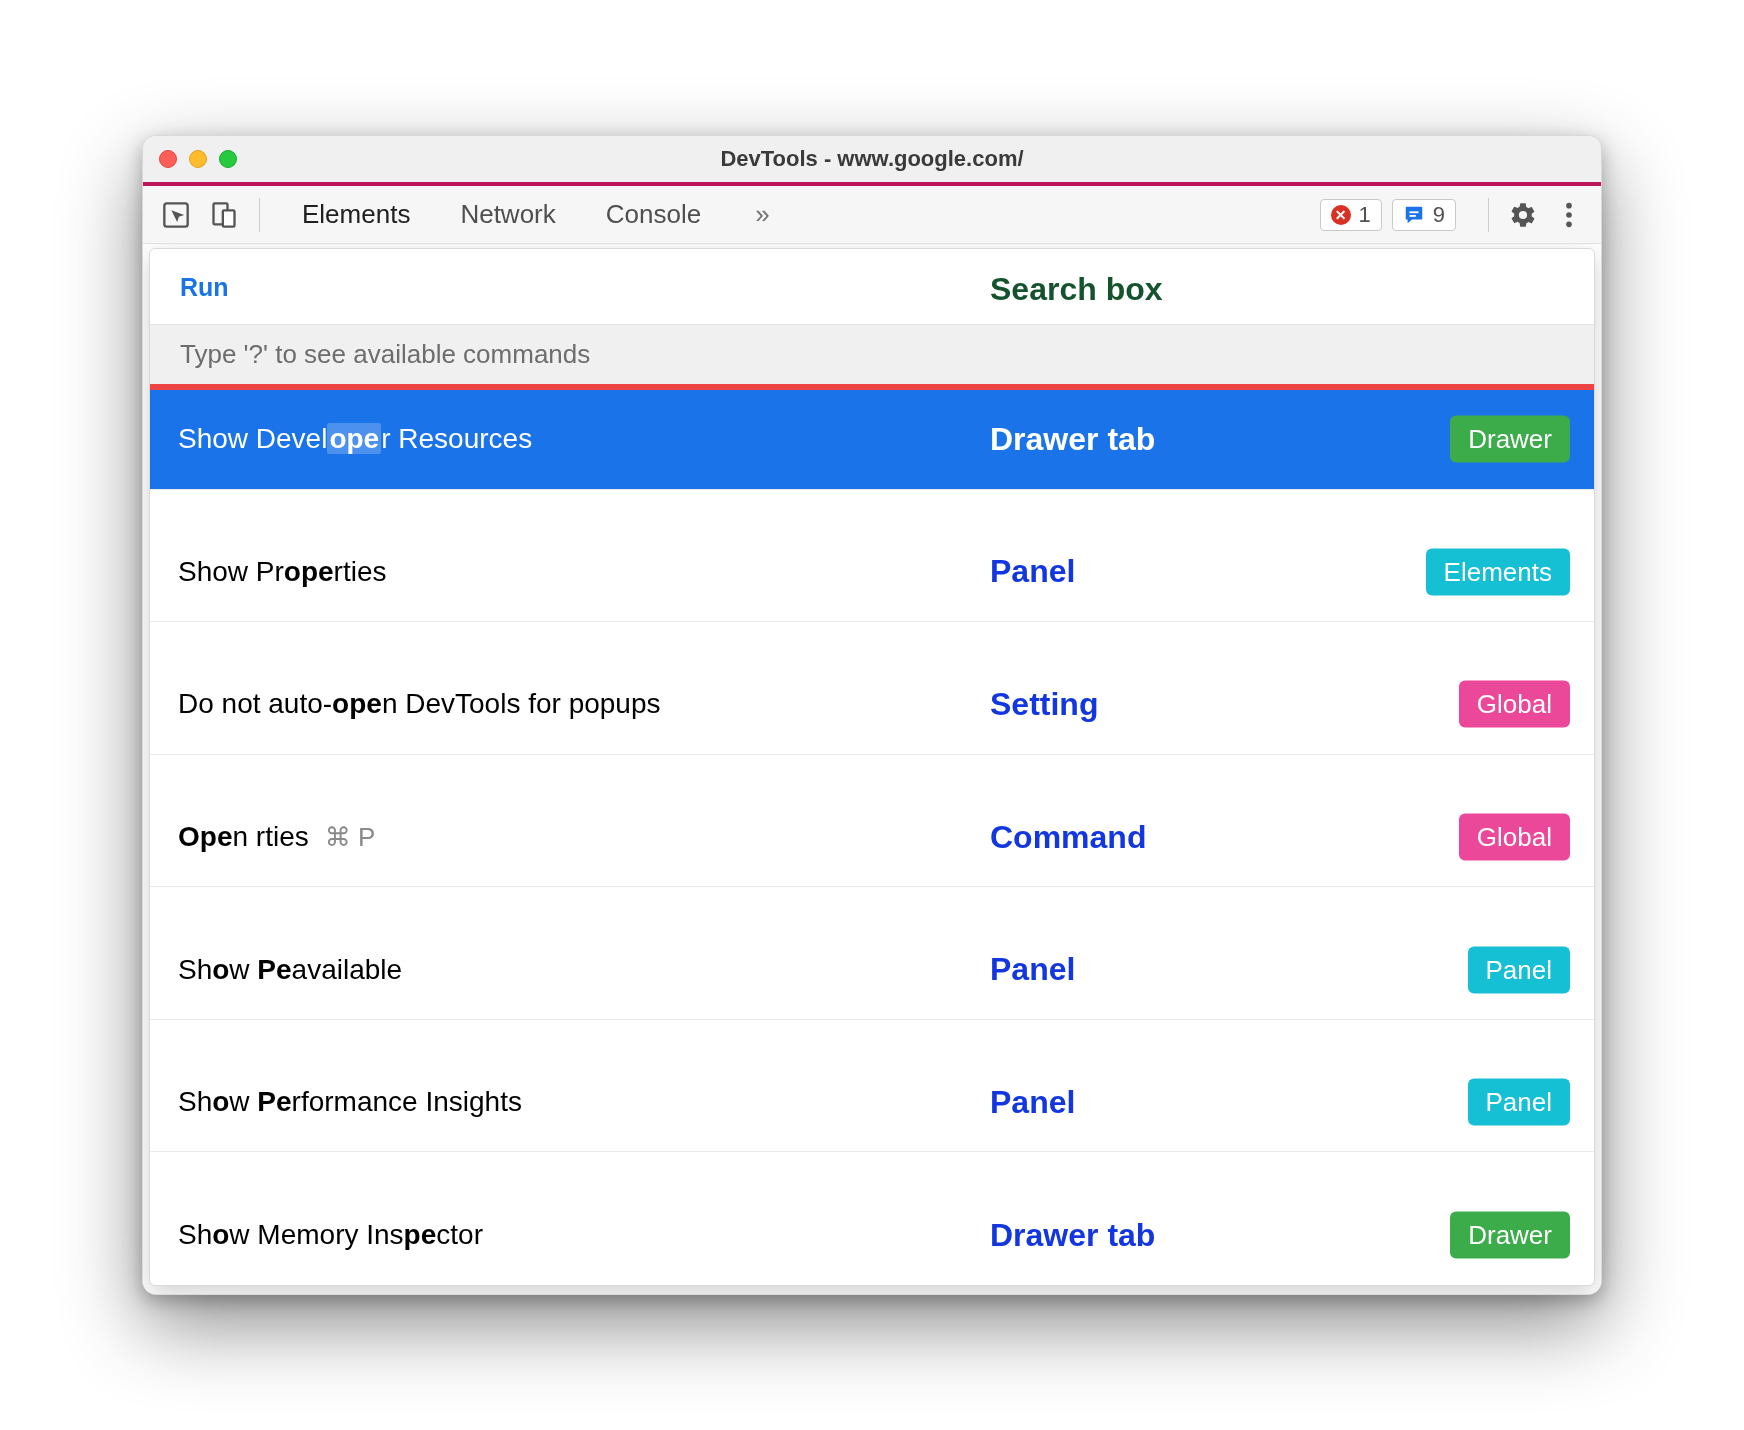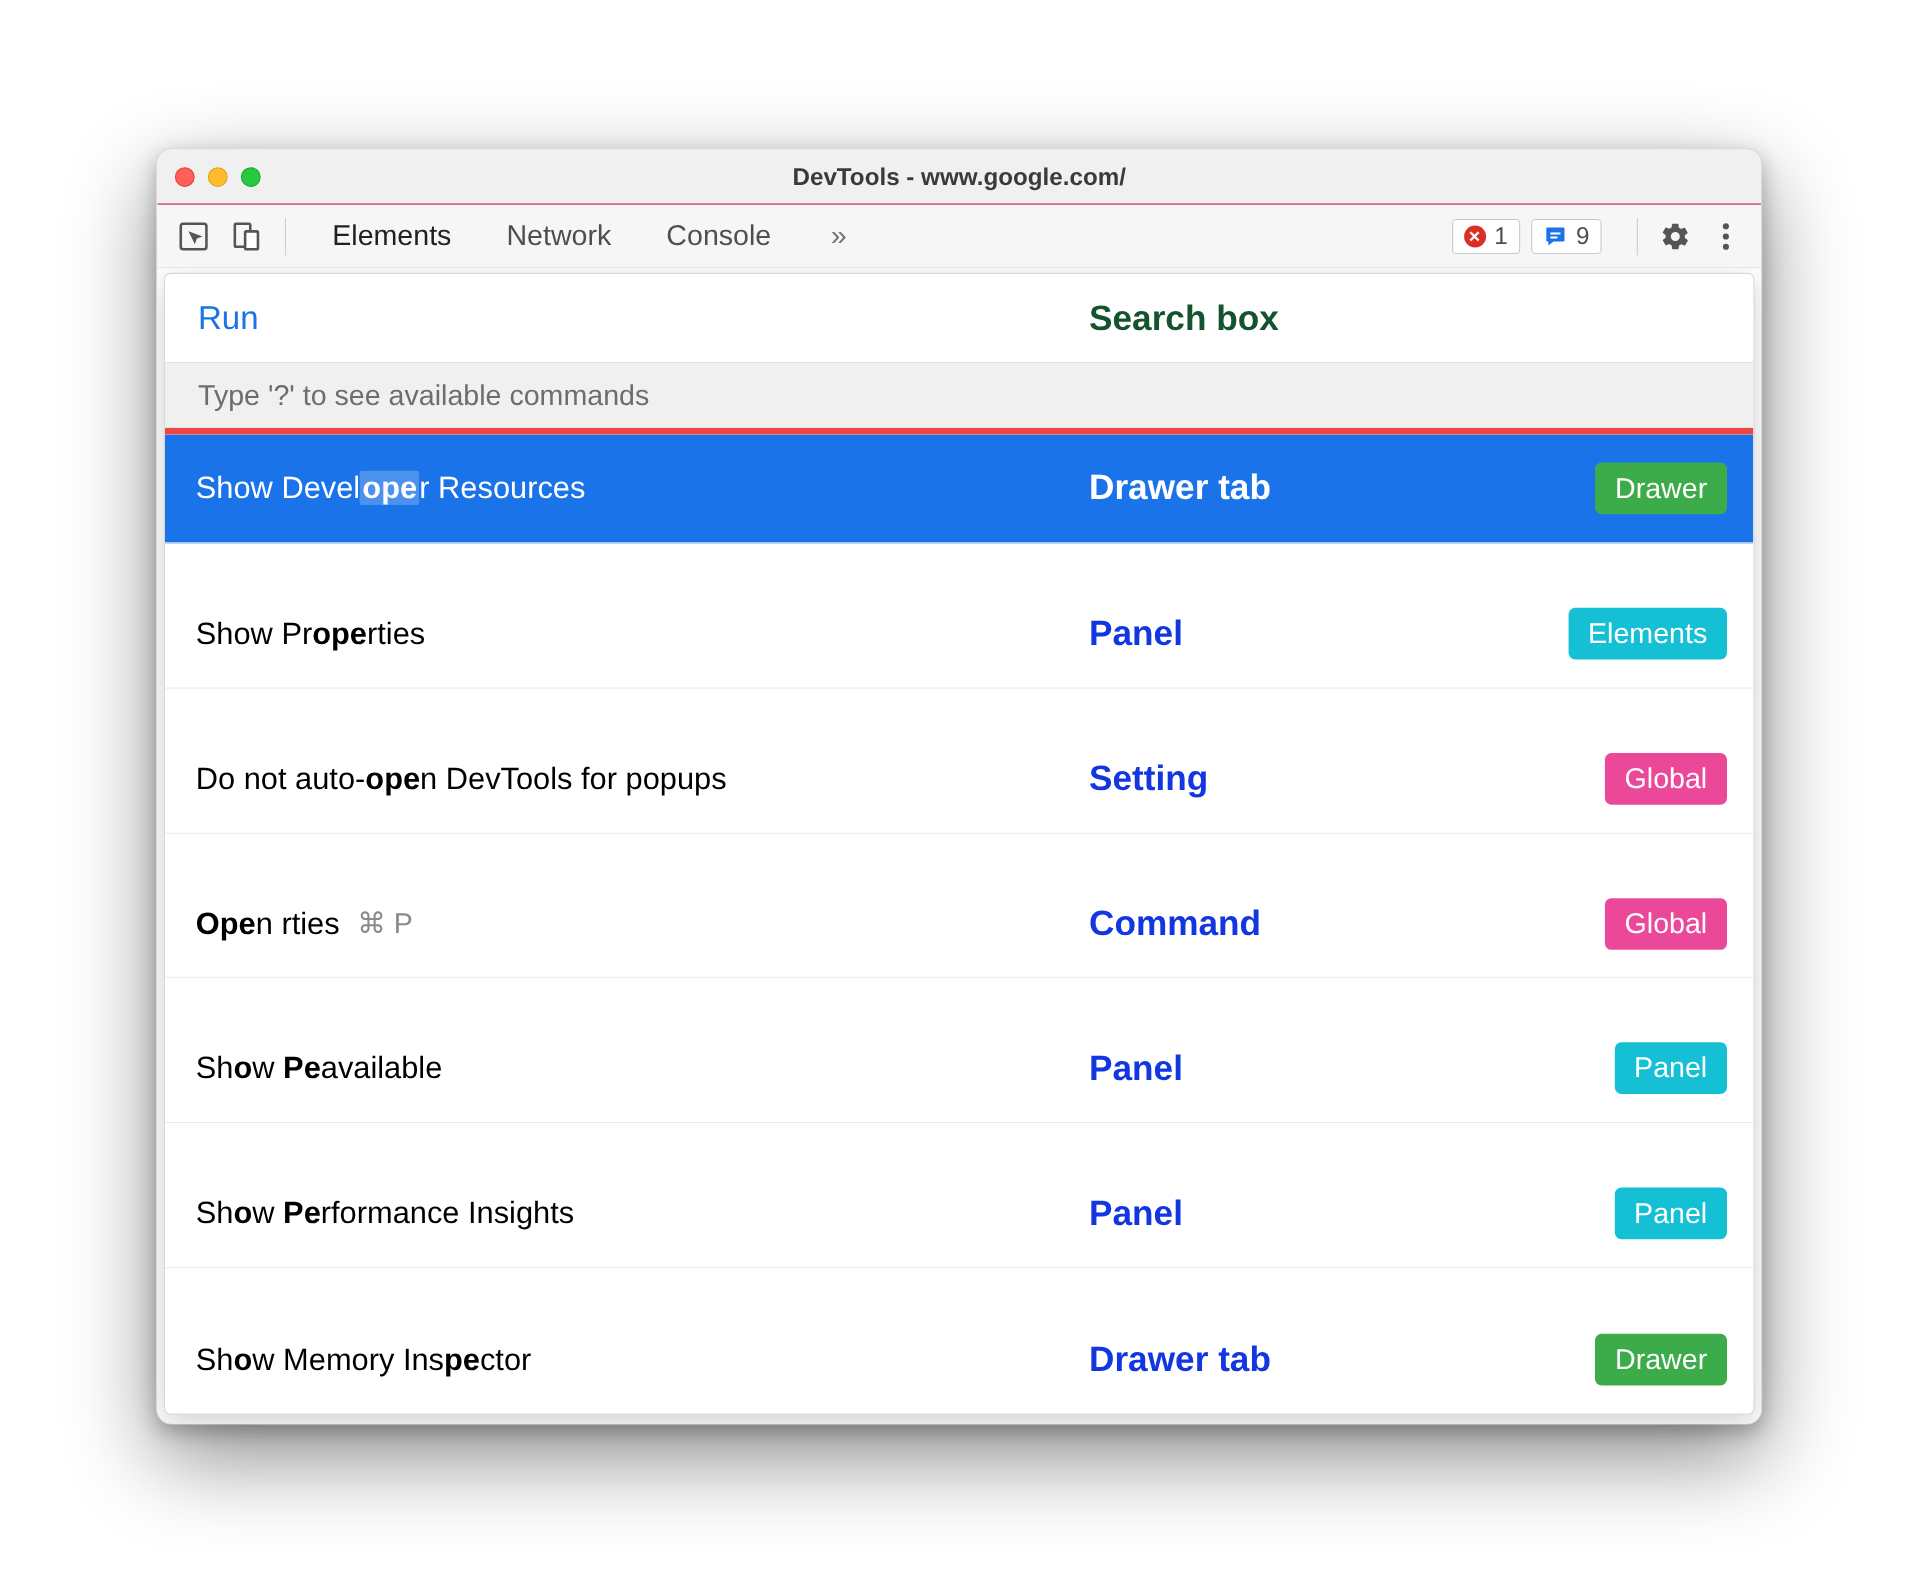--- a/index.html
+++ b/index.html
@@ -28,21 +28,21 @@
     overflow: hidden;
     display: flex;
     flex-direction: column;
   }
   
   .titlebar {
     height: 50px;
     display: flex;
     align-items: center;
     padding: 0 16px;
-    border-bottom: 1px solid #be185d;
+    border-bottom: 4px solid #be185d;
     background: #f0f0f0;
     position: relative;
   }
   .traffic-lights { display: flex; gap: 12px; }
   .tl { width: 18px; height: 18px; border-radius: 50%; }
   .tl.close { background: #ff5f56; border: 1px solid #e0443e; }
   .tl.min   { background: #ffbd2e; border: 1px solid #dea123; }
   .tl.max   { background: #27c93f; border: 1px solid #1aab29; }
   .title {
     position: absolute;
@@ -123,22 +123,22 @@
     overflow: hidden;
   }
   .search-row {
     display: flex;
     align-items: center;
     padding: 24px 30px 22px 30px;
     position: relative;
   }
   .run-label {
     color: #1a73e8;
-    font-size: 30px;
-    font-weight: 400;
+    font-size: 25px;
+    font-weight: 700;
     margin-right: 10px;
   }
   .search-input {
     font-size: 30px;
     color: #1f1f1f;
     border: none;
     outline: none;
     background: transparent;
     width: 400px;
     font-weight: 600;

